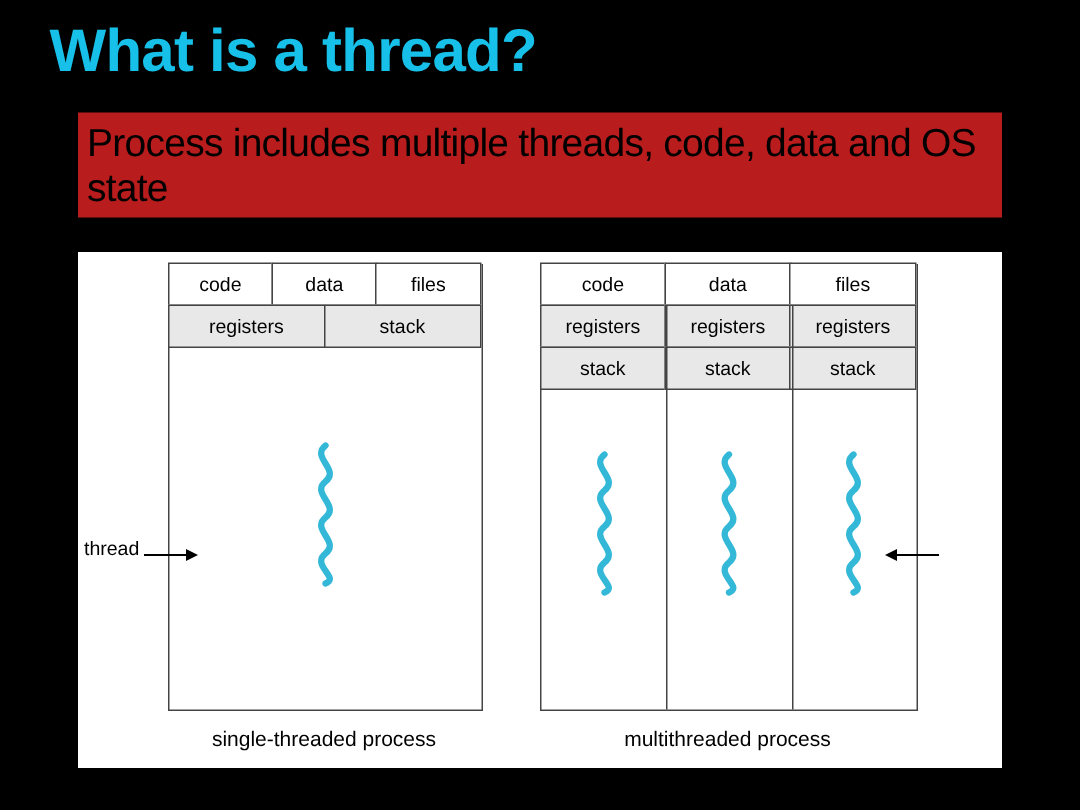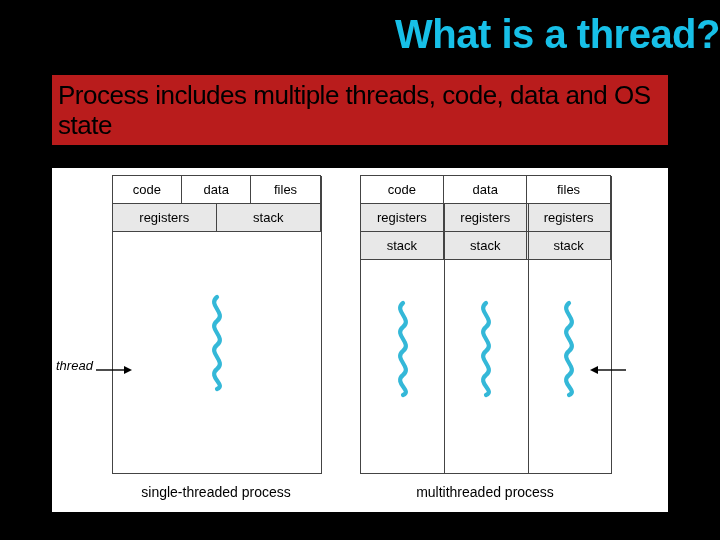--- a/index.html
+++ b/index.html
@@ -14,23 +14,24 @@
   .slide {
     width: 720px;
     height: 540px;
     position: relative;
     background: #000;
   }
   .title {
     color: #17c0e8;
     font-size: 40px;
     font-weight: 600;
-    text-align: right;
+    text-align: left;
     padding-top: 12px;
     letter-spacing: -0.5px;
+    padding-left: 33px;
   }
   .subtitle {
     color: #000;
     background: #b91c1c;
     font-size: 26px;
     line-height: 1.15;
     padding: 6px 6px 4px 6px;
     margin: 18px 52px 0 52px;
     letter-spacing: -0.5px;
   }
@@ -78,21 +79,20 @@
     text-align: center;
   }
   .caption.left  { left: 60px;  width: 208px; }
   .caption.right { left: 308px; width: 250px; }
 
   .side-label {
     position: absolute;
     font-family: Arial, Helvetica, sans-serif;
     font-size: 13px;
     color: #000;
-    font-style: italic;
   }
   .side-label.l { left: 4px;   top: 190px; }
   .side-label.r { right: -44px; top: 190px; }
 
   svg.squiggle {
     position: absolute;
     width: 24px;
     height: 92px;
     overflow: visible;
   }

